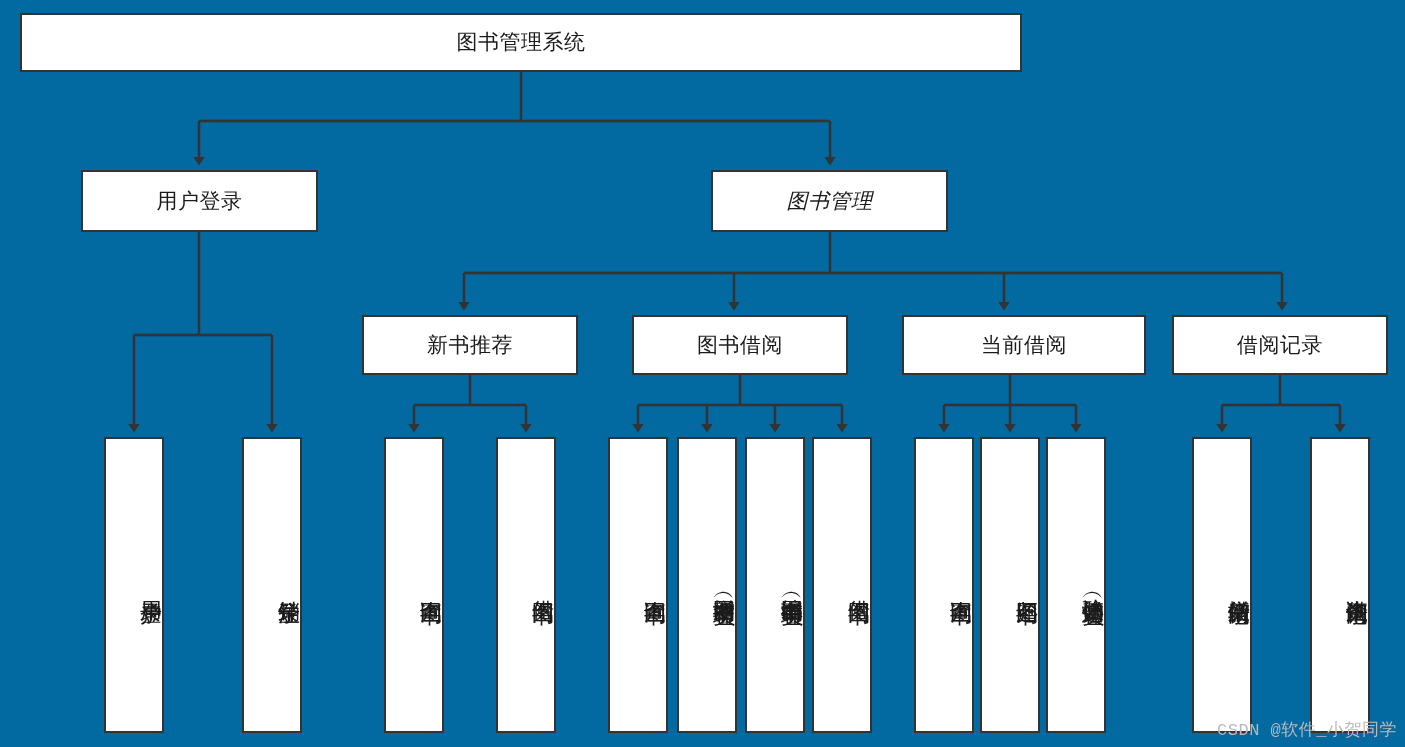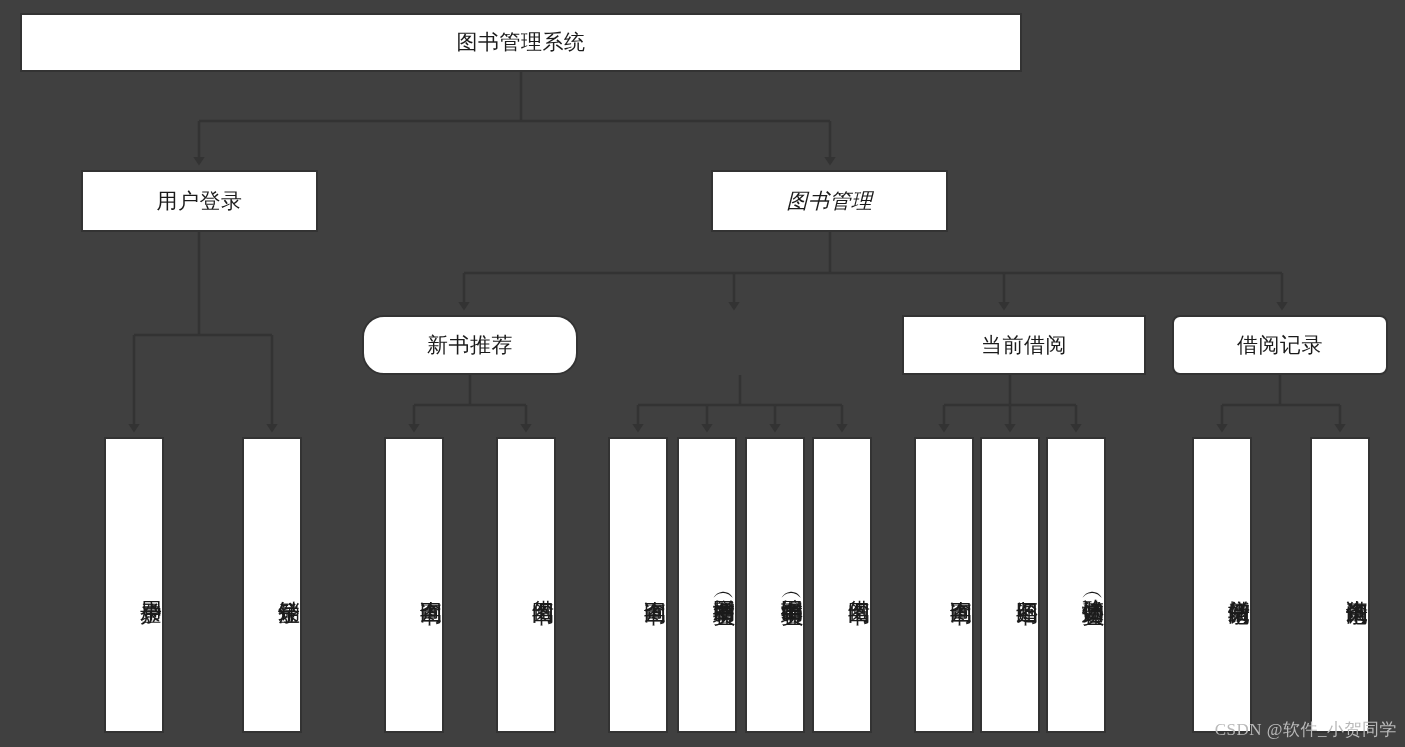--- a/index.html
+++ b/index.html
@@ -8,21 +8,21 @@
     padding: 0;
     background: #ffffff;
   }
   body {
     font-family: "DejaVu Sans", "Liberation Sans", sans-serif;
   }
   #stage {
     position: relative;
     width: 1405px;
     height: 747px;
-    background: #404040;
+    background: #0369a1;
     overflow: hidden;
   }
   #wires {
     position: absolute;
     left: 0;
     top: 0;
     width: 1405px;
     height: 747px;
     pointer-events: none;
   }
@@ -59,21 +59,21 @@
     white-space: normal;
   }
   #watermark {
     position: absolute;
     right: 8px;
     bottom: 6px;
     font-size: 17px;
     color: #b9b9b9;
     letter-spacing: 0.5px;
     white-space: nowrap;
-    font-family: Liberation Serif, serif;
+    font-family: Liberation Mono, monospace;
   }
 </style>
 </head>
 <body>
 
 <div id="stage">
 
   <svg id="wires" viewBox="0 0 1405 747" xmlns="http://www.w3.org/2000/svg">
     <defs>
       <marker id="arrow" markerWidth="10" markerHeight="12" refX="1.5" refY="6" orient="auto" markerUnits="userSpaceOnUse">
@@ -131,27 +131,30 @@
     <span class="label">图书管理系统</span>
   </div>
 
   <div class="node horiz" style="left:81px; top:170px; width:237px; height:62px;">
     <span class="label">用户登录</span>
   </div>
   <div class="node horiz" style="left:711px; top:170px; width:237px; height:62px;font-style:italic;">
     <span class="label">图书管理</span>
   </div>
 
-  <div class="node horiz" style="left:362px; top:315px; width:216px; height:60px;border-radius:22px;">
+  <div class="node horiz" style="left:362px; top:315px; width:216px; height:60px;">
     <span class="label">新书推荐</span>
+  </div>
+  <div class="node horiz" style="left:632px; top:315px; width:216px; height:60px;">
+    <span class="label">图书借阅</span>
   </div>
   <div class="node horiz" style="left:902px; top:315px; width:244px; height:60px;">
     <span class="label">当前借阅</span>
   </div>
-  <div class="node horiz" style="left:1172px; top:315px; width:216px; height:60px;border-radius:8px;">
+  <div class="node horiz" style="left:1172px; top:315px; width:216px; height:60px;">
     <span class="label">借阅记录</span>
   </div>
 
   <div class="node vert" style="left:104px; top:437px; width:60px; height:296px;">
     <span class="label">用户登录</span>
   </div>
   <div class="node vert" style="left:242px; top:437px; width:60px; height:296px;">
     <span class="label">注销登录</span>
   </div>
 

